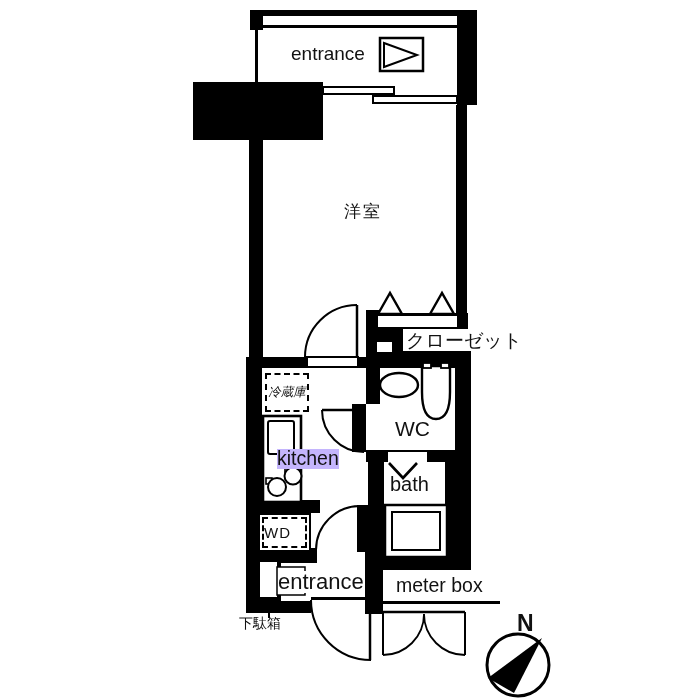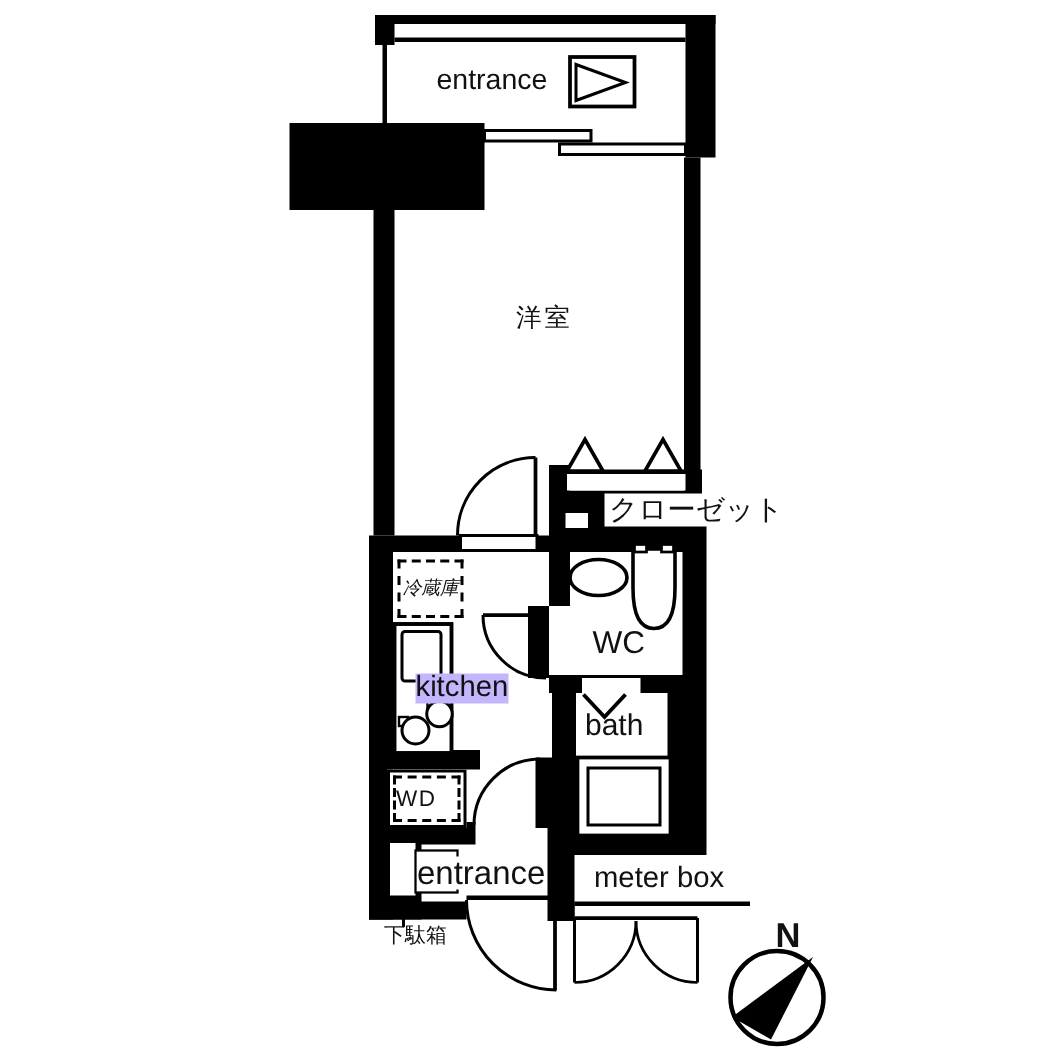--- a/index.html
+++ b/index.html
@@ -147,16 +147,16 @@
   </div>
 
   <div class="lbl" style="left:291px;top:44px;font-size:19px">entrance</div>
   <div class="lbl" style="left:344px;top:203px;font-size:17px;letter-spacing:2px">洋室</div>
   <div class="lbl" style="left:406px;top:331px;font-size:19px">クローゼット</div>
   <div class="lbl" style="left:277px;top:449px;font-size:19.5px;background:#c4b5fd">kitchen</div>
   <div class="lbl" style="left:395px;top:418px;font-size:21px">WC</div>
   <div class="lbl" style="left:390px;top:474px;font-size:20px">bath</div>
   <div class="lbl" style="left:278px;top:571px;font-size:22px;background:#fff">entrance</div>
   <div class="lbl" style="left:396px;top:576px;font-size:19.5px">meter box</div>
-  <div class="lbl" style="left:256px;top:616px;font-size:14px">下駄箱</div>
+  <div class="lbl" style="left:239px;top:616px;font-size:14px">下駄箱</div>
   <div class="lbl" style="left:517px;top:612px;font-size:23px;font-weight:bold">N</div>
 
 </div>
 
 </body></html>

